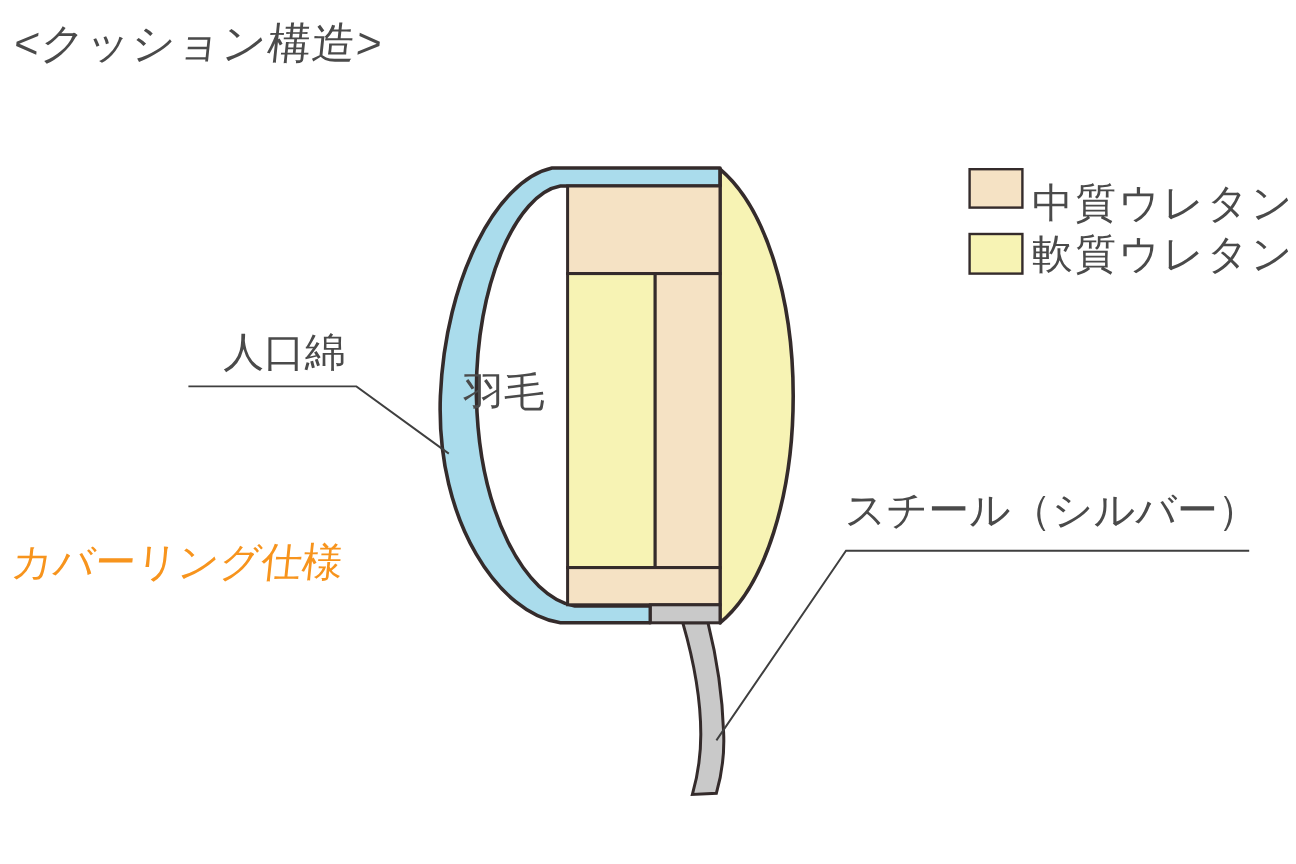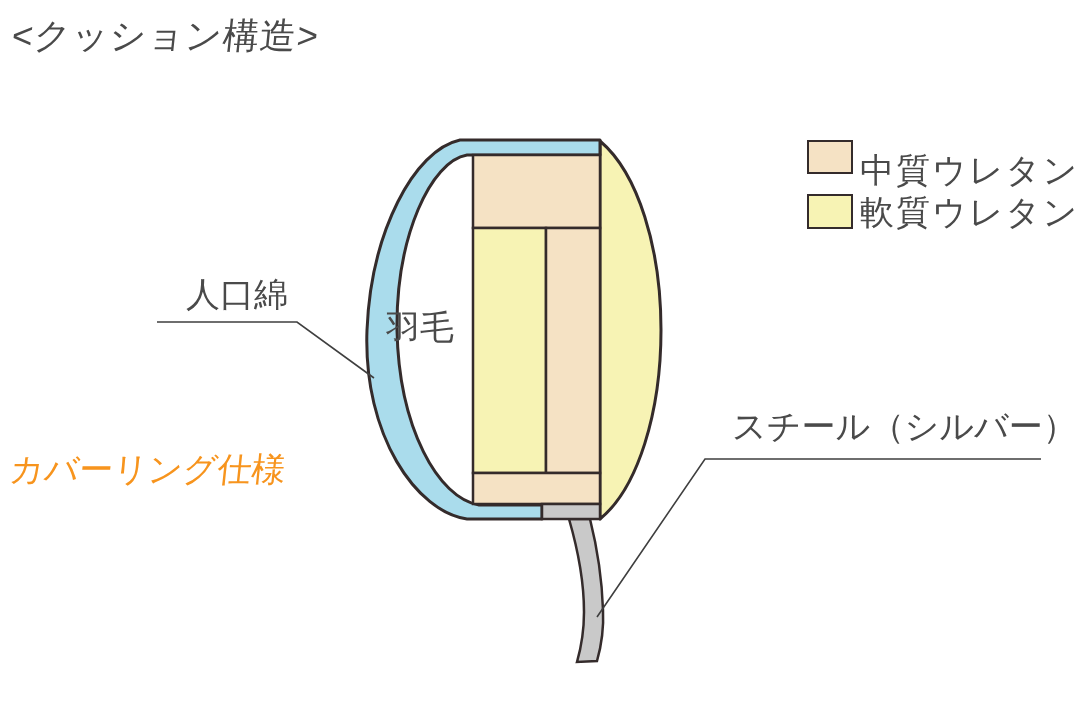--- a/index.html
+++ b/index.html
@@ -35,21 +35,21 @@
   .page-title {
     left: 10px;
     top: 18px;
     font-size: 36px;
     letter-spacing: 1px;
     transform: skewX(-6deg);
     transform-origin: left bottom;
   }
   .label-cover   { left: 157px; top: 277px; margin-left: 29px; }
   .label-down    { left: 386px; top: 310px; text-align: right; }
-  .label-steel   { left: 732px; top: 409px; }
+  .label-steel   { left: 704px; top: 409px; }
   .label-covering {
     left: 8px;
     top: 452px;
     color: #f7941d;
     transform: skewX(-6deg);
     transform-origin: left bottom;
   }
   .legend-label-1 { left: 860px; top: 141px; letter-spacing: 2px; margin-top: 12px; }
   .legend-label-2 { left: 860px; top: 195px; letter-spacing: 2px; }
 

